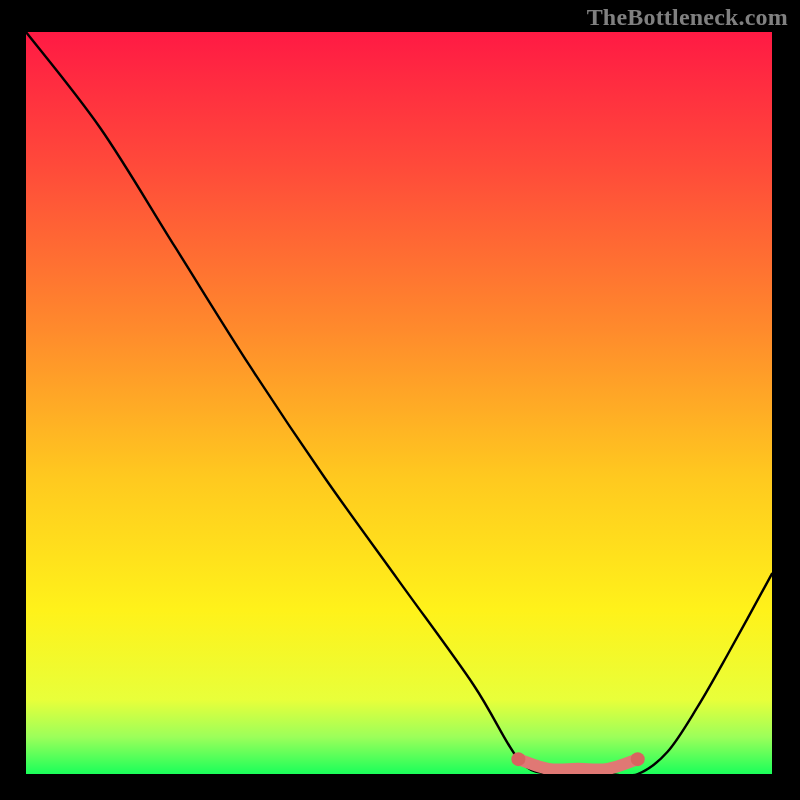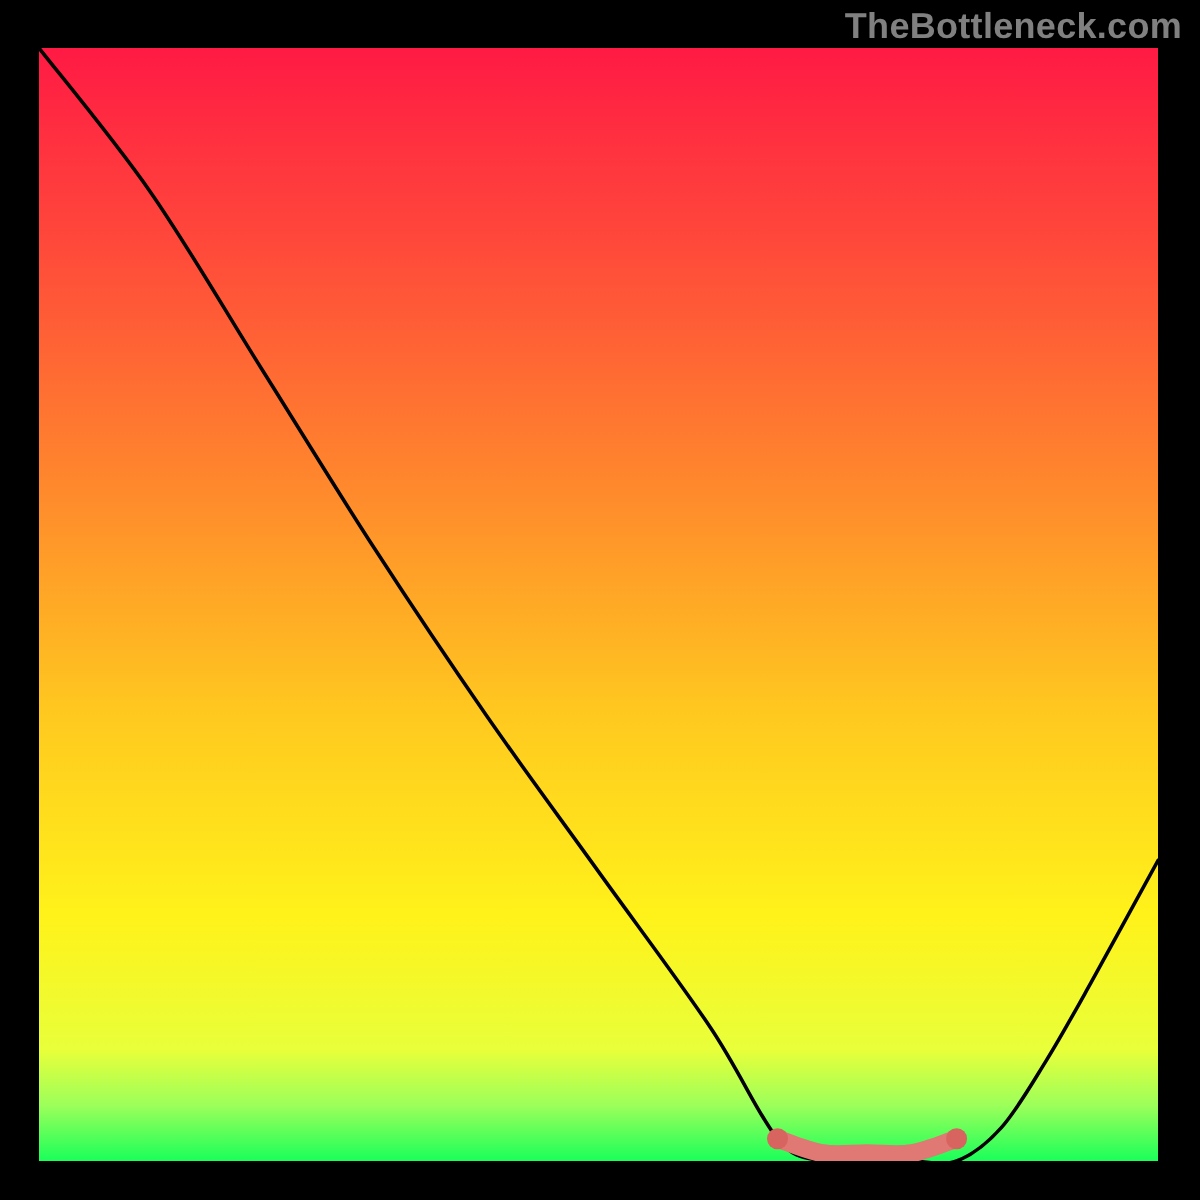--- a/index.html
+++ b/index.html
@@ -13,21 +13,21 @@
   .frame {
     position: relative;
     width: 800px;
     height: 800px;
     background: #000;
   }
   .attribution {
     position: absolute;
     top: 4px;
     right: 12px;
-    font-family: Liberation Sans, sans-serif;
+    font-family: Liberation Serif, serif;
     font-size: 24px;
     font-weight: 600;
     color: #808080;
     letter-spacing: 0.2px;
     user-select: none;
   }
   .plot-outer {
     position: absolute;
     left: 26px;
     top: 32px;

